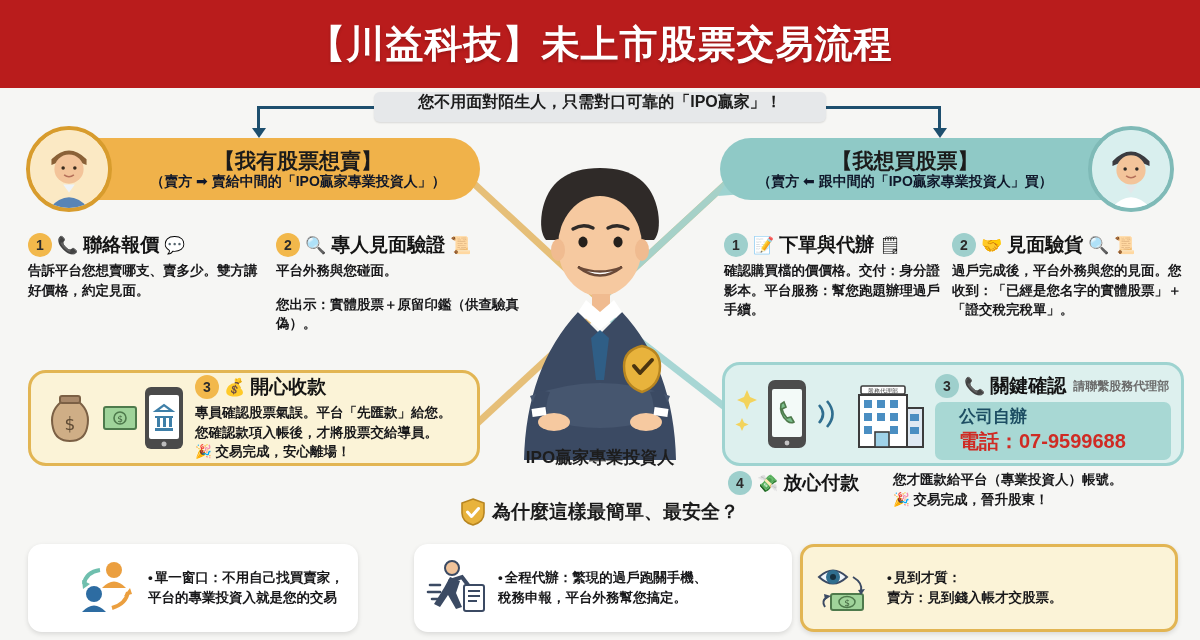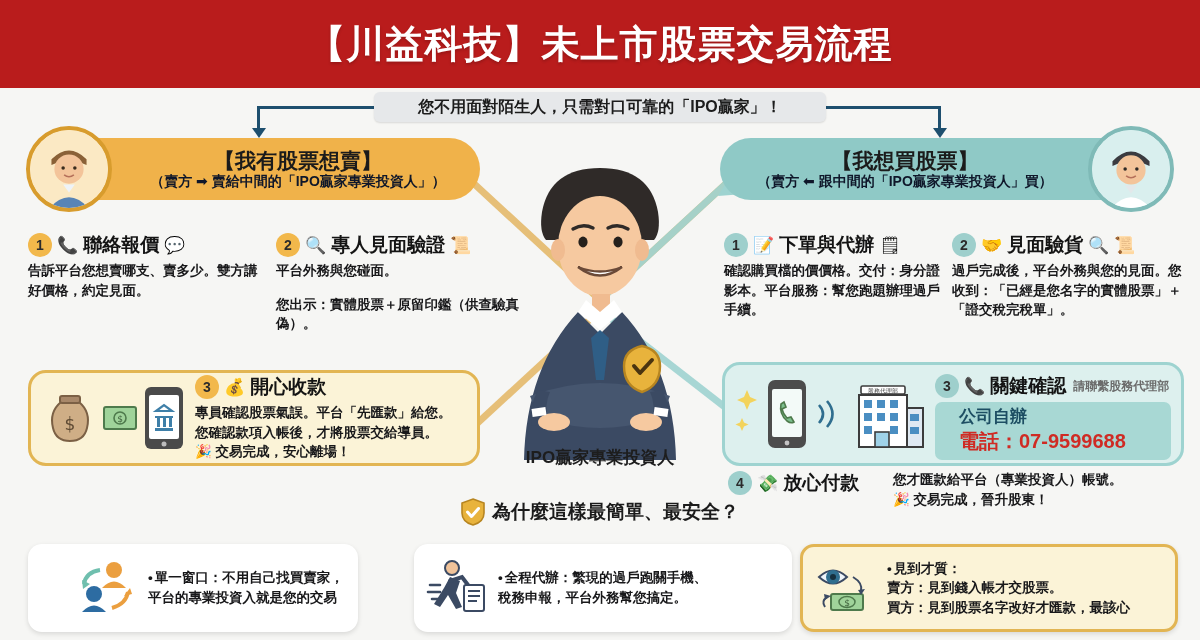--- a/index.html
+++ b/index.html
@@ -19,21 +19,21 @@
   }
   .header-title {
     color: #ffffff; font-size: 38px; font-weight: bold; letter-spacing: 1px;
     text-shadow: 0 2px 3px rgba(0,0,0,.18);
   }
 
   
   .top-banner {
     position: absolute; left: 374px; top: 92px; width: 452px; height: 30px;
     background: #e6e8ea; border-radius: 6px;
-    display: flex; align-items: center; justify-content: center;
+    display: flex; align-items: flex-start; justify-content: center;
     box-shadow: 0 1px 2px rgba(0,0,0,.12);
     z-index: 6;
   }
   .top-banner span { font-size: 16px; font-weight: bold; color: #1c1c1c; }
   .banner-line {
     position: absolute; top: 106px; height: 3px; background: #1e4f6e; z-index: 5;
   }
   .bl-left { left: 258px; width: 120px; }
   .bl-right { left: 822px; width: 118px; }
   .banner-drop {
@@ -435,17 +435,16 @@
         <text x="32" y="45" font-size="9" text-anchor="middle" fill="#3d5f3b" font-family="DejaVu Sans">$</text>
         <path d="M38 16 q10 6 8 14" stroke="#3b4a63" stroke-width="2" fill="none"></path>
         <polygon points="43,29 50,28 46,34" fill="#3b4a63"></polygon>
         <path d="M10 46 q-4 -6 2 -10" stroke="#3b4a63" stroke-width="2" fill="none"></path>
         <polygon points="9,33 16,35 10,39" fill="#3b4a63"></polygon>
       </svg>
     </div>
     <div class="bc-text">
       <div><span class="bullet">•</span><span>見到才質：</span></div>
       <div>賣方：見到錢入帳才交股票。</div>
-      <div>買方：見到股票名字改好才匯款，最該心</div>
     </div>
   </div>
 
 </div>
 
 </body></html>

